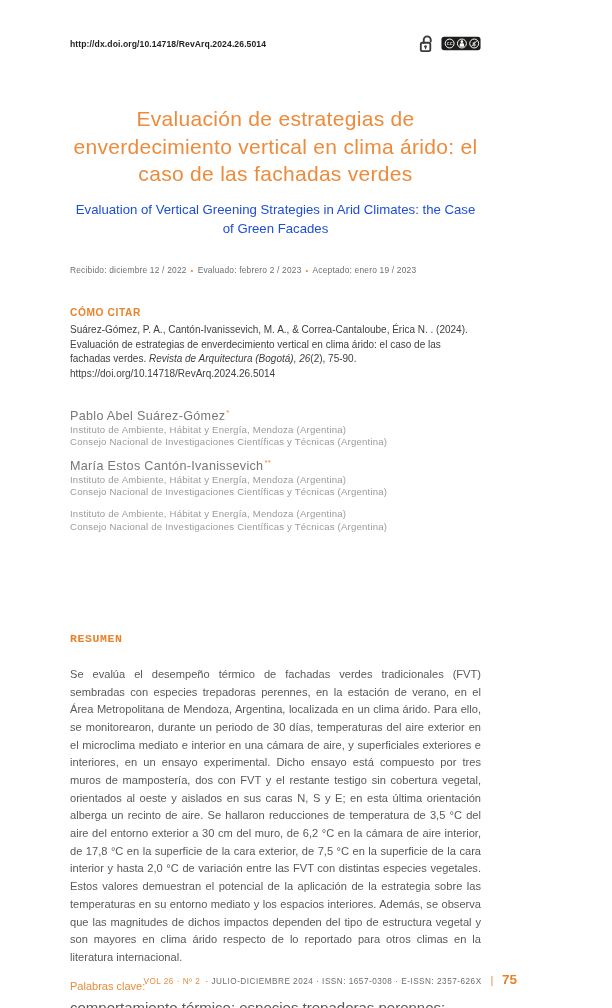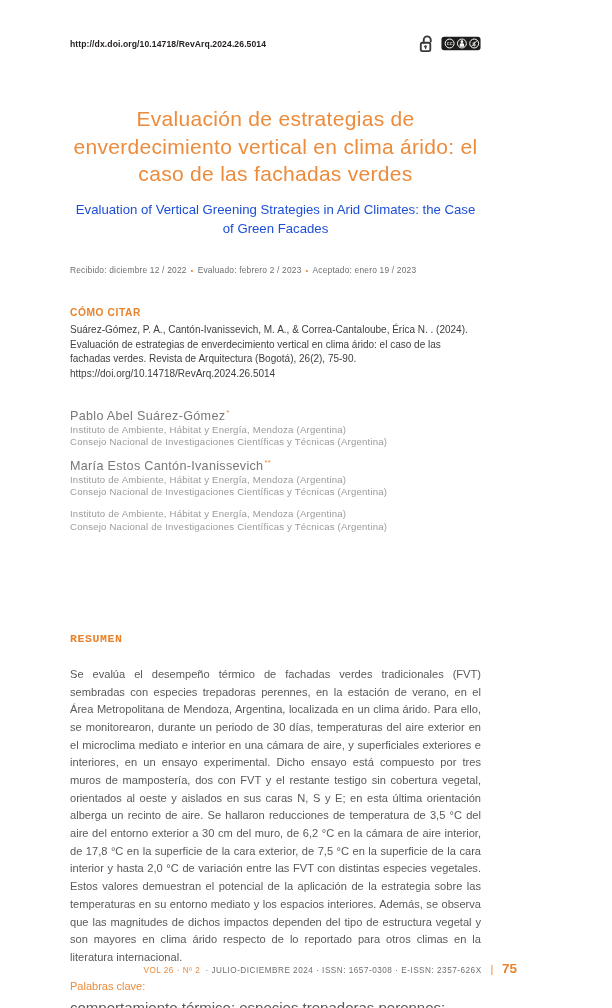--- a/index.html
+++ b/index.html
@@ -84,21 +84,21 @@
     color: #E8832C;
     letter-spacing: 0.6px;
   }
   .cite-text {
     margin-top: 5px;
     max-width: 440px;
     font-size: 10px;
     line-height: 1.45;
     color: #414042;
   }
-  .cite-text .italic { }
+  .cite-text .italic { font-style: italic; }
   .cite-doi {
     color: #414042;
     text-decoration: none;
     display: inline;
   }
 
   
   .authors-block { margin-top: 27px; }
   .author { margin-bottom: 9px; }
   .author-name {
@@ -146,21 +146,21 @@
     margin-top: 5px;
     font-size: 15px;
     line-height: 1.42;
     color: #58595B;
   }
 
   
   .footer {
     position: absolute;
     right: 27px;
-    bottom: 32px;
+    bottom: 21px;
     display: flex;
     align-items: baseline;
     gap: 5px;
     font-size: 8.2px;
     letter-spacing: 0.5px;
     color: #6D6E71;
     white-space: nowrap;
   }
   .footer .vol { color: #EC8B3B; }
   .footer .bar {

